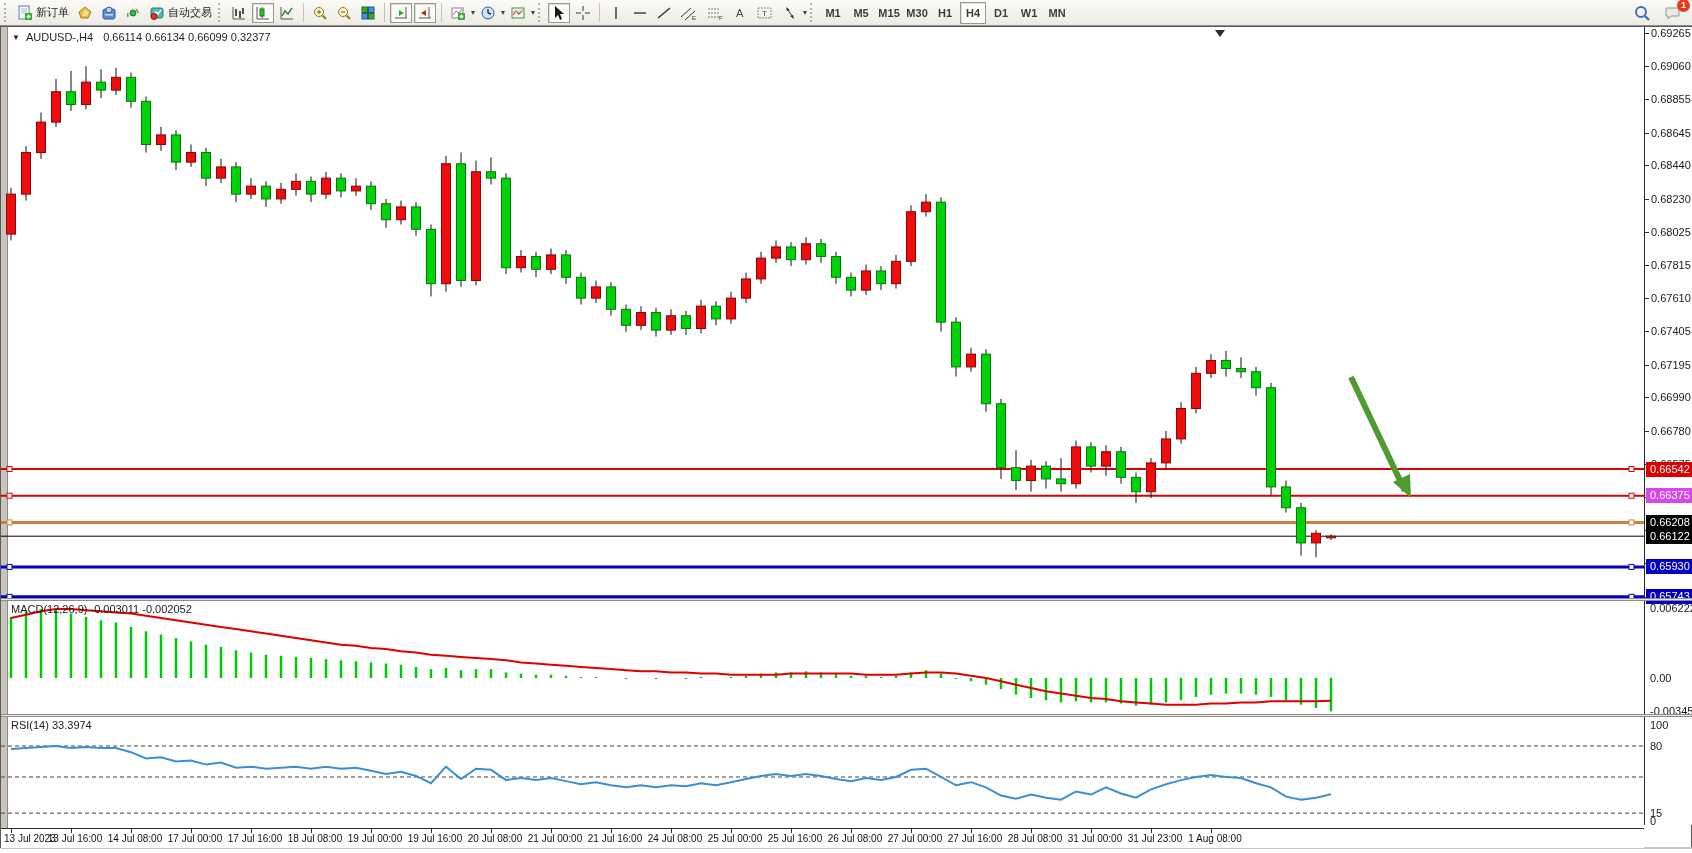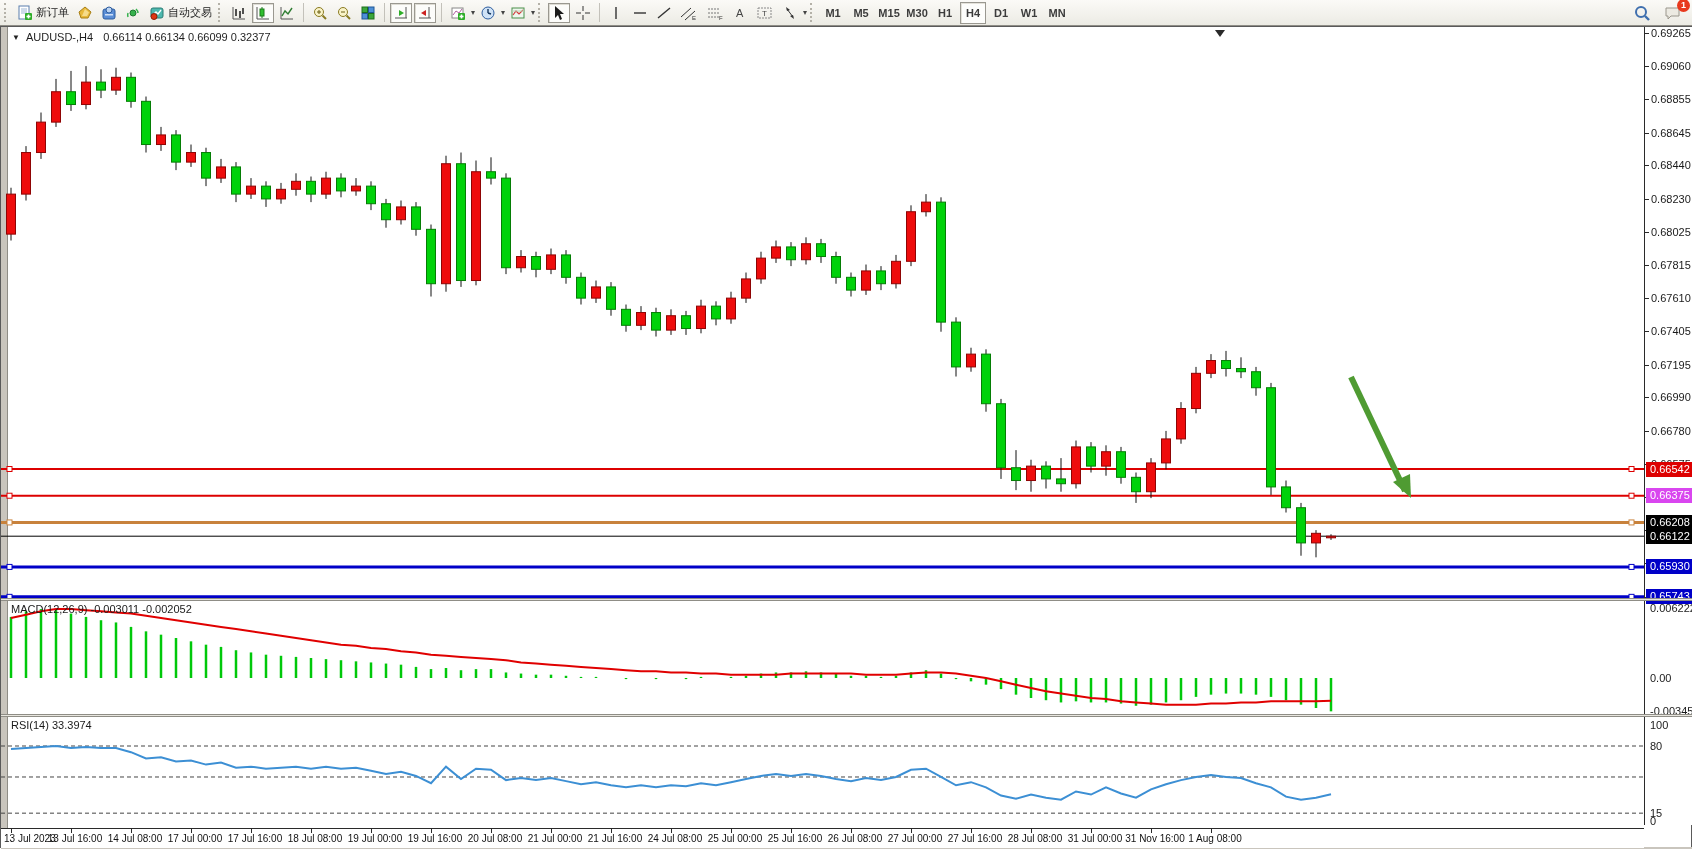--- a/index.html
+++ b/index.html
@@ -690,20 +690,20 @@
         <div class="date-lbl" style="left: 854px;">26 Jul 08:00</div>
         <div class="date-tick" style="left: 910px;"></div>
         <div class="date-lbl" style="left: 914px;">27 Jul 00:00</div>
         <div class="date-tick" style="left: 970px;"></div>
         <div class="date-lbl" style="left: 974px;">27 Jul 16:00</div>
         <div class="date-tick" style="left: 1030px;"></div>
         <div class="date-lbl" style="left: 1034px;">28 Jul 08:00</div>
         <div class="date-tick" style="left: 1090px;"></div>
         <div class="date-lbl" style="left: 1094px;">31 Jul 00:00</div>
         <div class="date-tick" style="left: 1150px;"></div>
-        <div class="date-lbl" style="left: 1154px;">31 Nov 16:00</div>
+        <div class="date-lbl" style="left: 1154px;">31 Jul 23:00</div>
         <div class="date-tick" style="left: 1210px;"></div>
         <div class="date-lbl" style="left: 1214px;">1 Aug 08:00</div>
       </div>
 
     <div class="bottom-strip"></div>
   </div>
 </div>
 
 </body></html>

